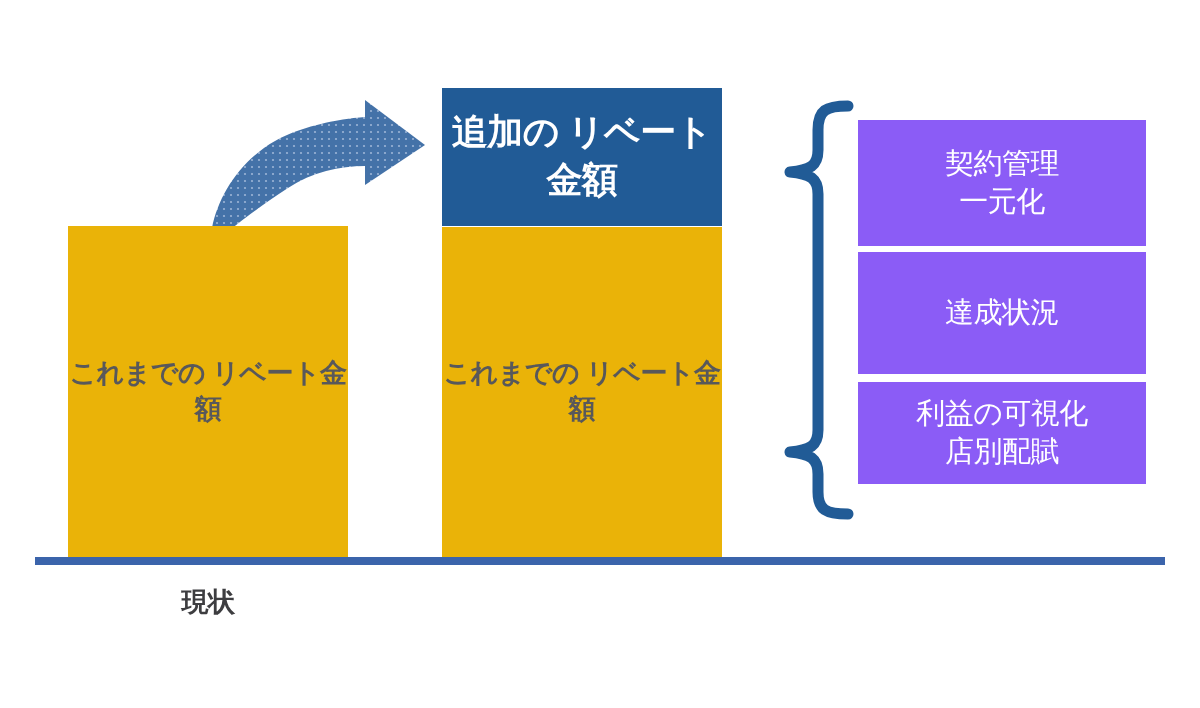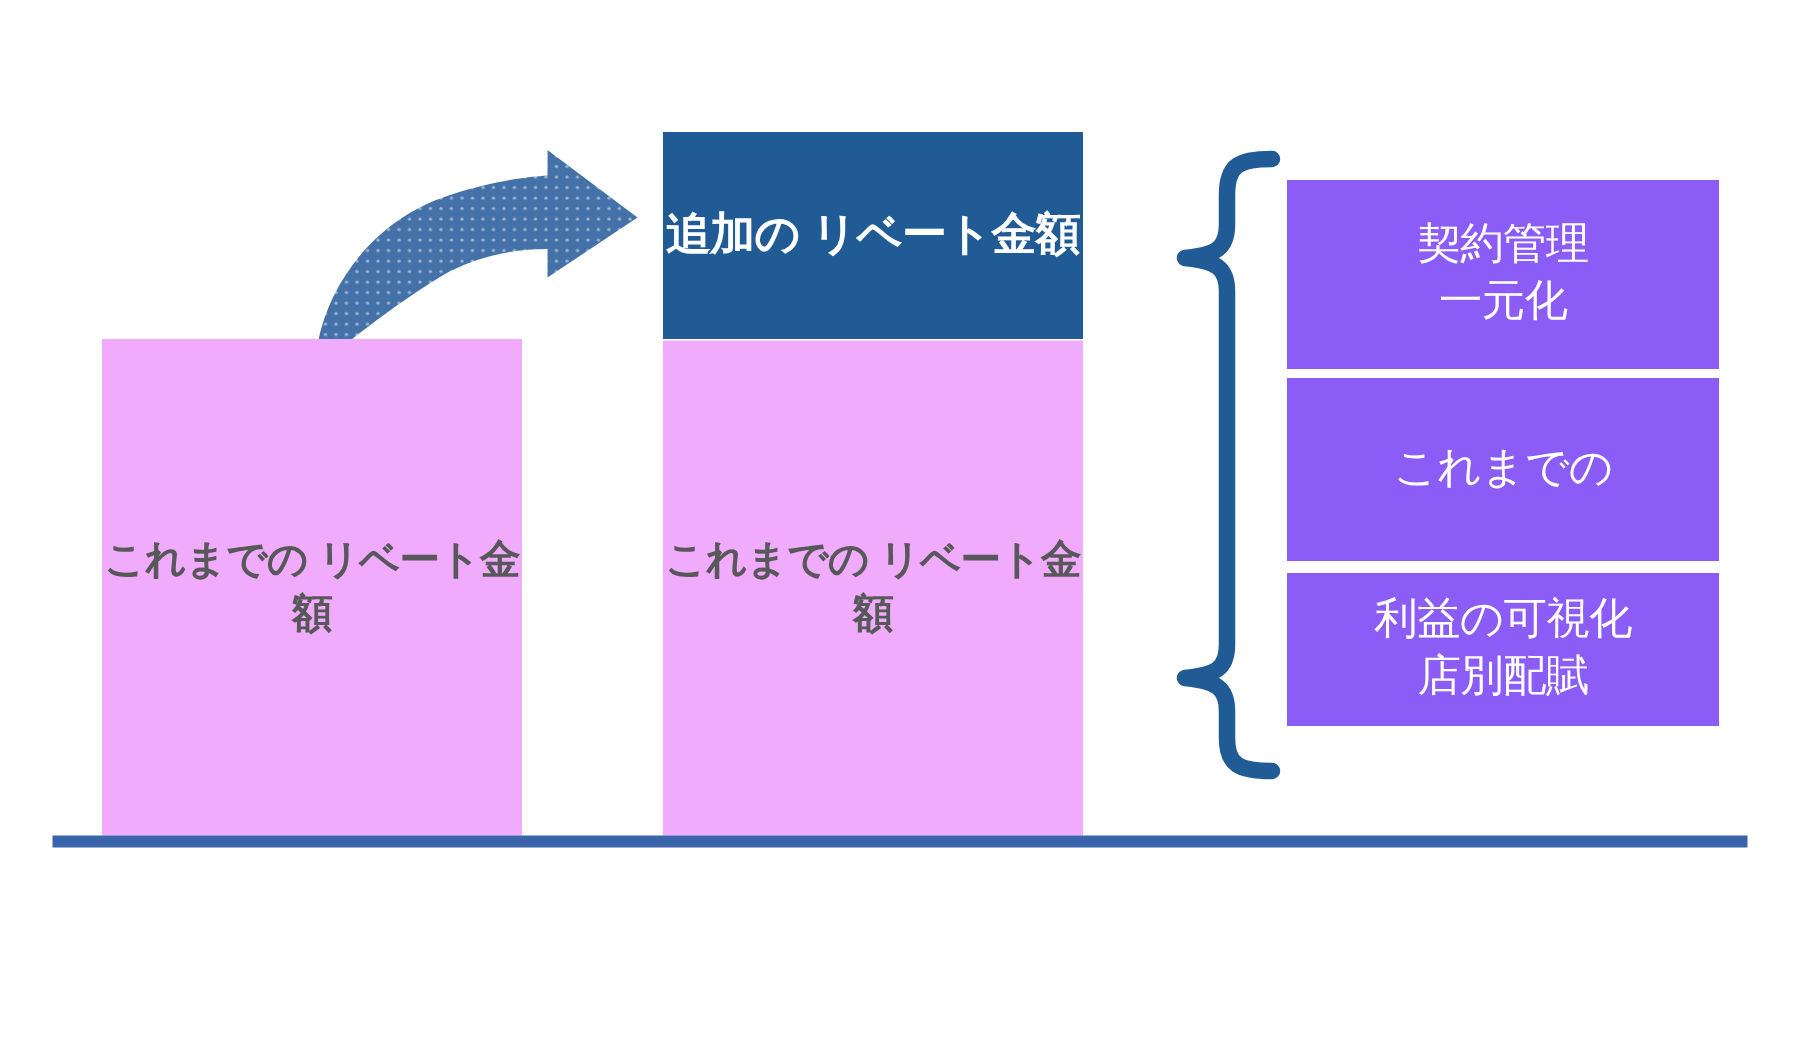--- a/index.html
+++ b/index.html
@@ -15,43 +15,44 @@
     position: relative;
     width: 1200px;
     height: 708px;
     background: #ffffff;
     overflow: hidden;
   }
 
   
   .bar-light {
     position: absolute;
-    background: #f0abfc;
+    background: #eab308;
     display: flex;
     align-items: center;
     justify-content: center;
     text-align: center;
     color: #58585b;
     font-weight: bold;
     font-size: 27px;
     line-height: 1.32;
     letter-spacing: -0.5px;
   }
   .bar-dark {
     position: absolute;
     background: #215b96;
     display: flex;
     align-items: center;
     justify-content: center;
     text-align: center;
     color: #ffffff;
     font-weight: bold;
-    font-size: 30px;
+    font-size: 36px;
     line-height: 1.32;
     letter-spacing: -0.5px;
+    font-family: Liberation Serif, serif;
   }
 
   #bar-current {
     left: 68px;
     top: 226px;
     width: 280px;
     height: 331px;
   }
   #bar-future-base {
     left: 442px;
@@ -166,20 +167,21 @@
   <svg id="brace-svg" viewBox="0 0 130 420" xmlns="http://www.w3.org/2000/svg">
     <path d="M 118,6 C 96,6 88,10 88,30 L 88,50 C 88,66 80,70 60,72
              C 80,74 88,78 88,94 L 88,112
              L 88,330 C 88,346 80,350 60,352
              C 80,354 88,358 88,374 L 88,392
              C 88,410 96,414 118,414" fill="none" stroke="#215b96" stroke-width="11" stroke-linecap="round" stroke-linejoin="round"></path>
   </svg>
 
   <div class="feature-box" id="feature-box-0">契約管理
 一元化</div>
-  <div class="feature-box" id="feature-box-1">これまでの</div>
+  <div class="feature-box" id="feature-box-1">達成状況</div>
   <div class="feature-box" id="feature-box-2">利益の可視化
 店別配賦</div>
 
   <div id="baseline"></div>
 
+  <div class="axis-label" id="label-current">現状</div>
 
 </div>
 
 </body></html>

